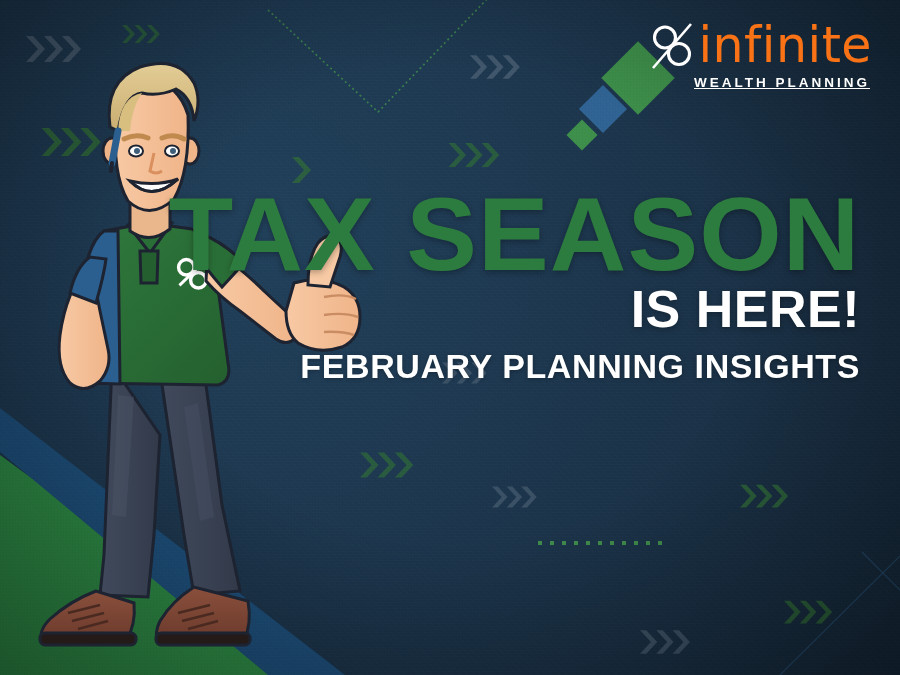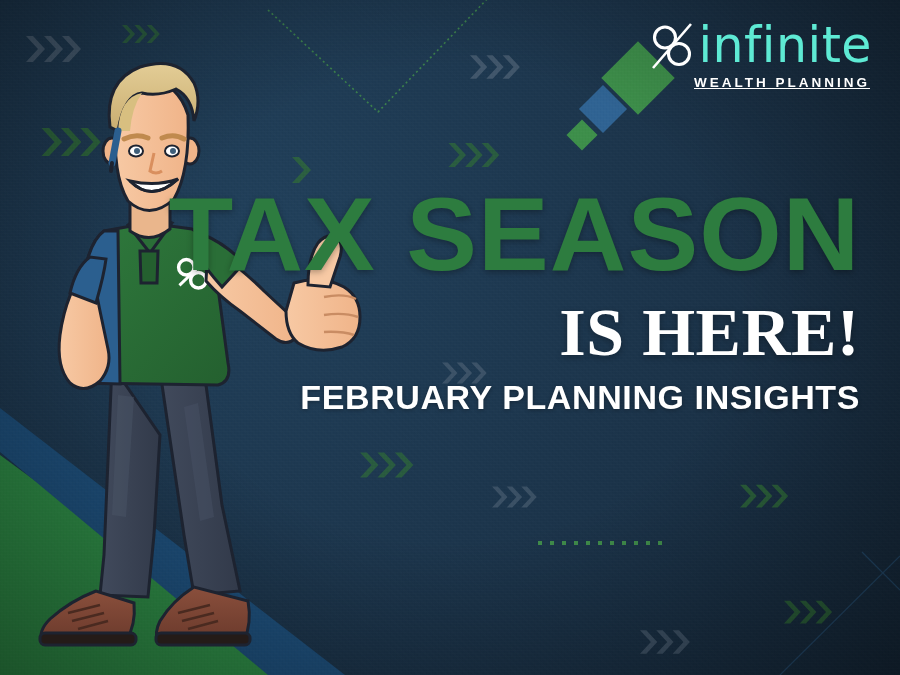--- a/index.html
+++ b/index.html
@@ -49,21 +49,21 @@
     position: absolute;
     top: 20px; right: 28px;
     display: flex;
     flex-direction: column;
     align-items: flex-end;
     z-index: 40;
   }
   .logo-row { display: flex; align-items: center; }
   .logo-mark { width: 48px; height: 52px; margin-right: 2px; }
   .logo-word {
-    color: #5eead4;
+    color: #f97316;
     font-size: 49px;
     line-height: .92;
     letter-spacing: .5px;
     font-weight: 400;
     font-family: "DejaVu Sans", sans-serif;
   }
   .logo-sub {
     color: #ffffff;
     font-size: 13.5px;
     letter-spacing: 3.0px;
@@ -89,27 +89,27 @@
     font-size: 104px;
     line-height: .93;
     letter-spacing: 1px;
     transform: scaleX(1.02);
     transform-origin: right center;
     white-space: nowrap;
     text-shadow: 0 2px 6px rgba(0,0,0,.30);
   }
   .line-here {
     color: #ffffff;
-    font-family: Liberation Serif, serif;
+    font-family: Liberation Sans, sans-serif;
     font-weight: 700;
-    font-size: 68px;
+    font-size: 52px;
     line-height: 1.0;
     letter-spacing: .5px;
     white-space: nowrap;
-    margin-top: 15px;
+    margin-top: 0;
     text-shadow: 0 2px 6px rgba(0,0,0,.30);
   }
   .line-sub {
     color: #ffffff;
     font-family: "Liberation Sans Narrow", "Liberation Sans", sans-serif;
     font-weight: 700;
     font-size: 34px;
     letter-spacing: .6px;
     white-space: nowrap;
     margin-top: 12px;

